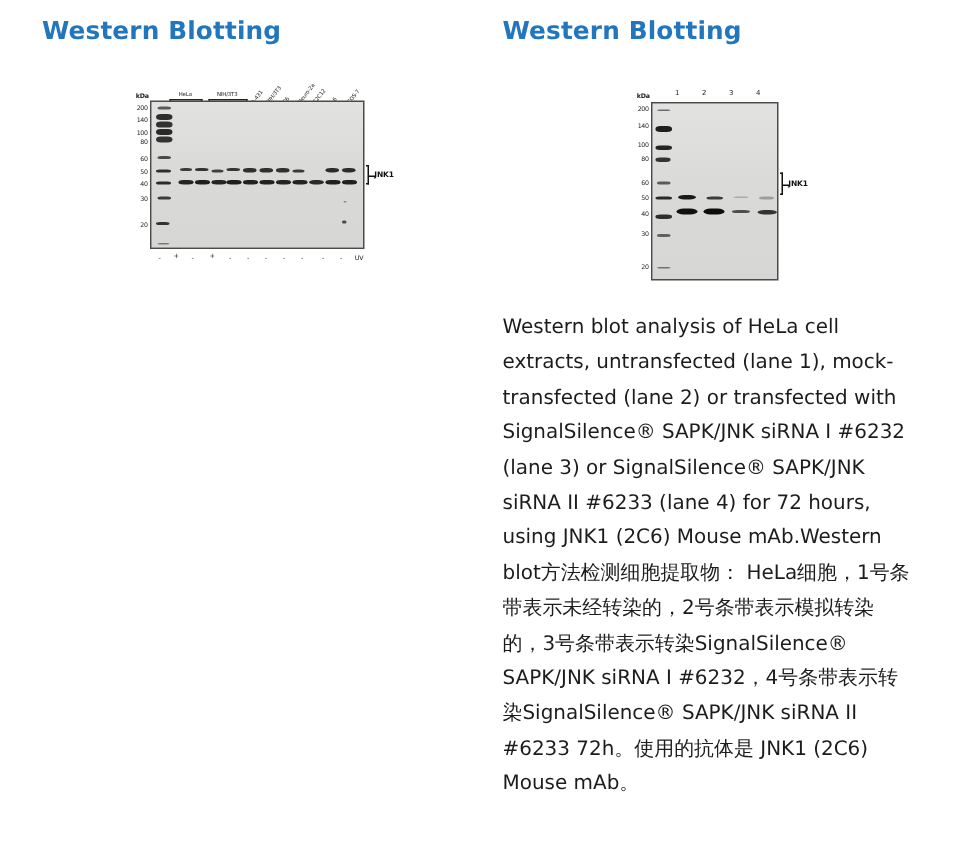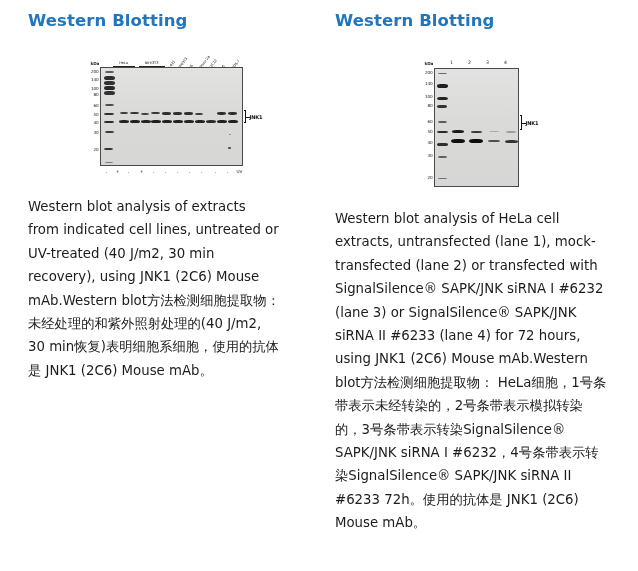--- a/index.html
+++ b/index.html
@@ -242,21 +242,20 @@
           <div class="uv-sign" style="left:74px;top:117px;width:10px;">-</div>
           <div class="uv-sign" style="left:86px;top:117px;width:10px;">-</div>
           <div class="uv-sign" style="left:98px;top:117px;width:10px;">-</div>
           <div class="uv-sign" style="left:110px;top:117px;width:10px;">-</div>
           <div class="uv-sign" style="left:124px;top:117px;width:10px;">-</div>
           <div class="uv-sign" style="left:136px;top:117px;width:10px;">-</div>
           <div class="uv-text" style="left:150px;top:115.5px;">UV</div>
         </div>
       </div>
 
-      <div class="caption">Western blot analysis of extracts from indicated cell lines, untreated or UV-treated (40 J/m2, 30 min recovery), using JNK1 (2C6) Mouse mAb.Western blot方法检测细胞提取物：未经处理的和紫外照射处理的(40 J/m2, 30 min恢复)表明细胞系细胞，使用的抗体是 JNK1 (2C6) Mouse mAb。</div>
     </div>
 
     <div class="panel right">
       <div class="panel-title">Western Blotting</div>
 
       <div class="figure-wrap">
         <div class="blot" style="width:120px;height:138px;">
 
           <div class="kda-caption" style="left:4px;top:8px;">kDa</div>
 

